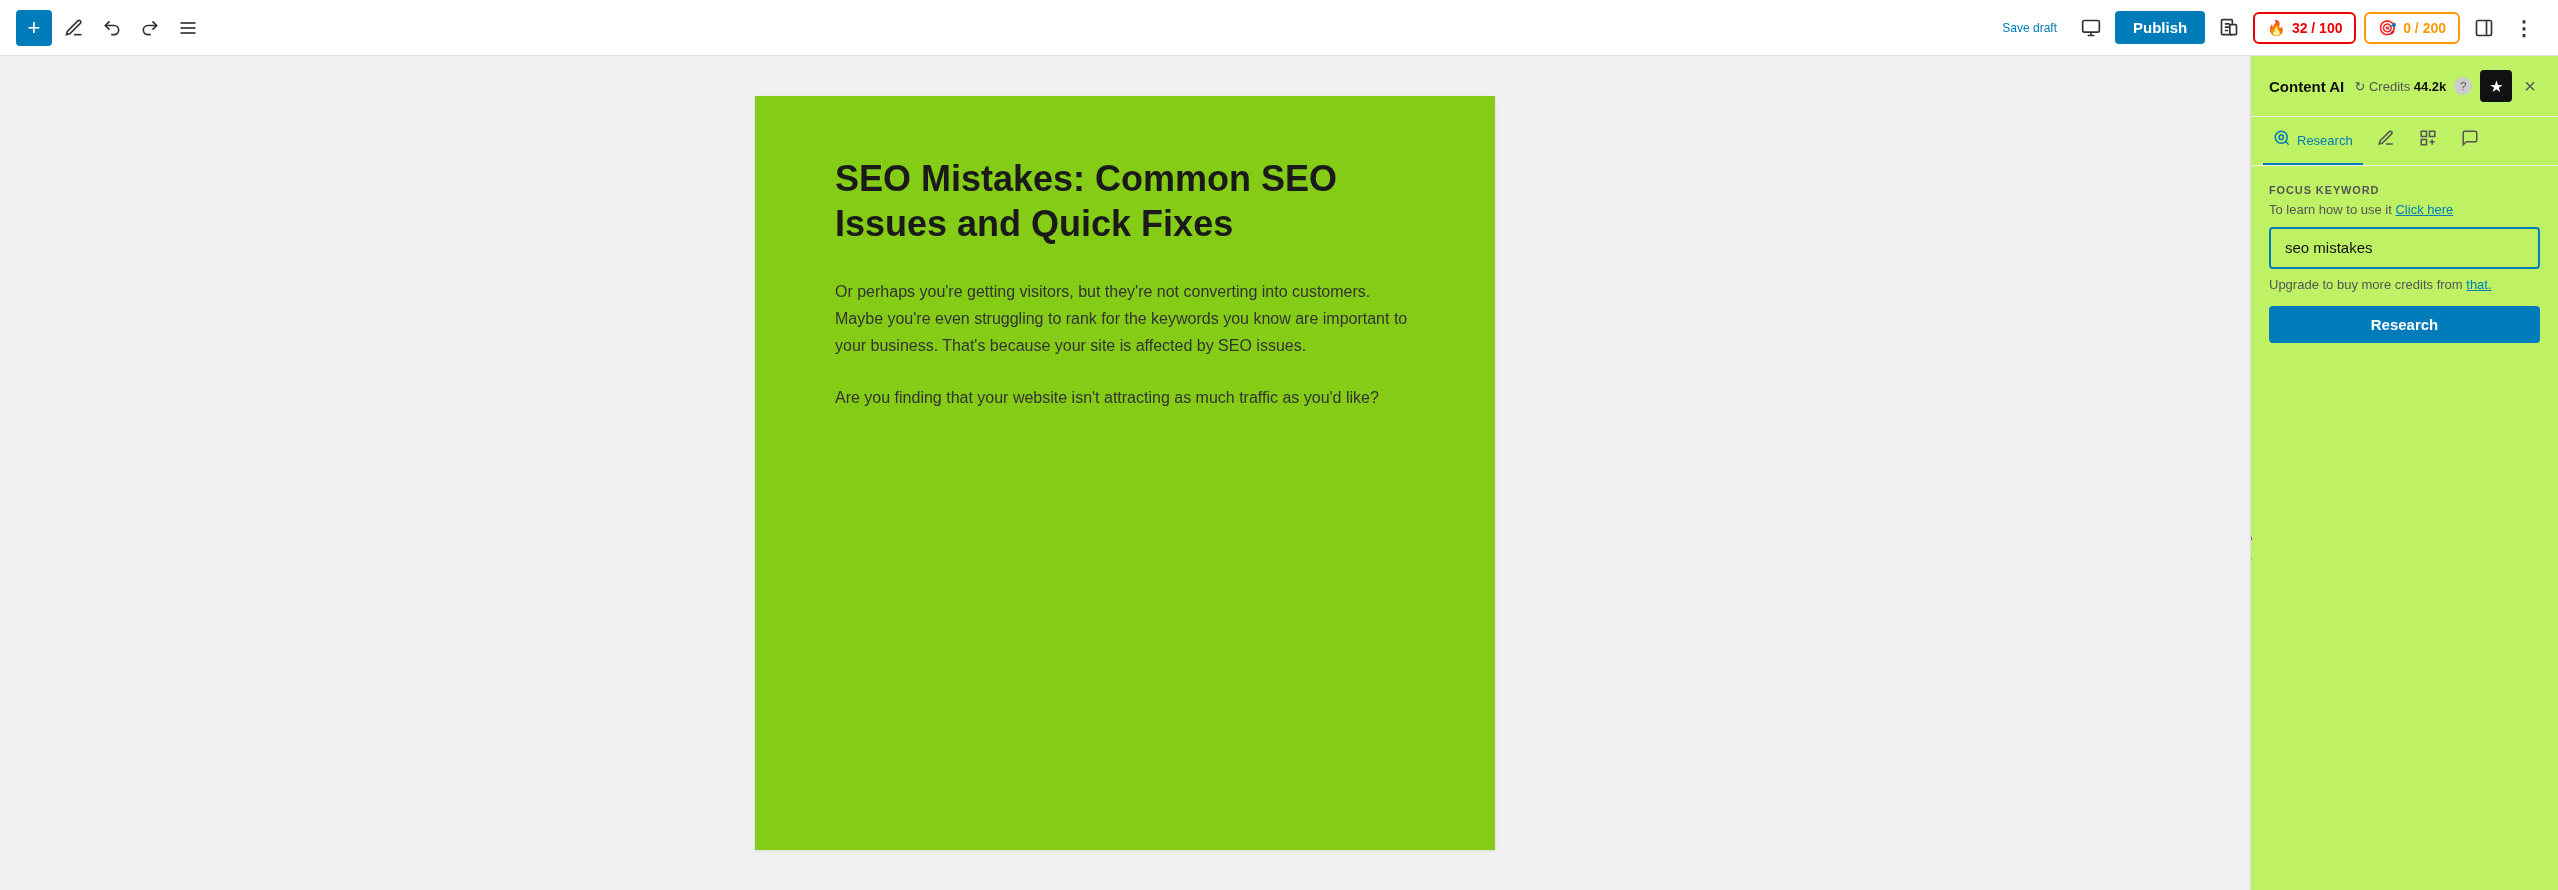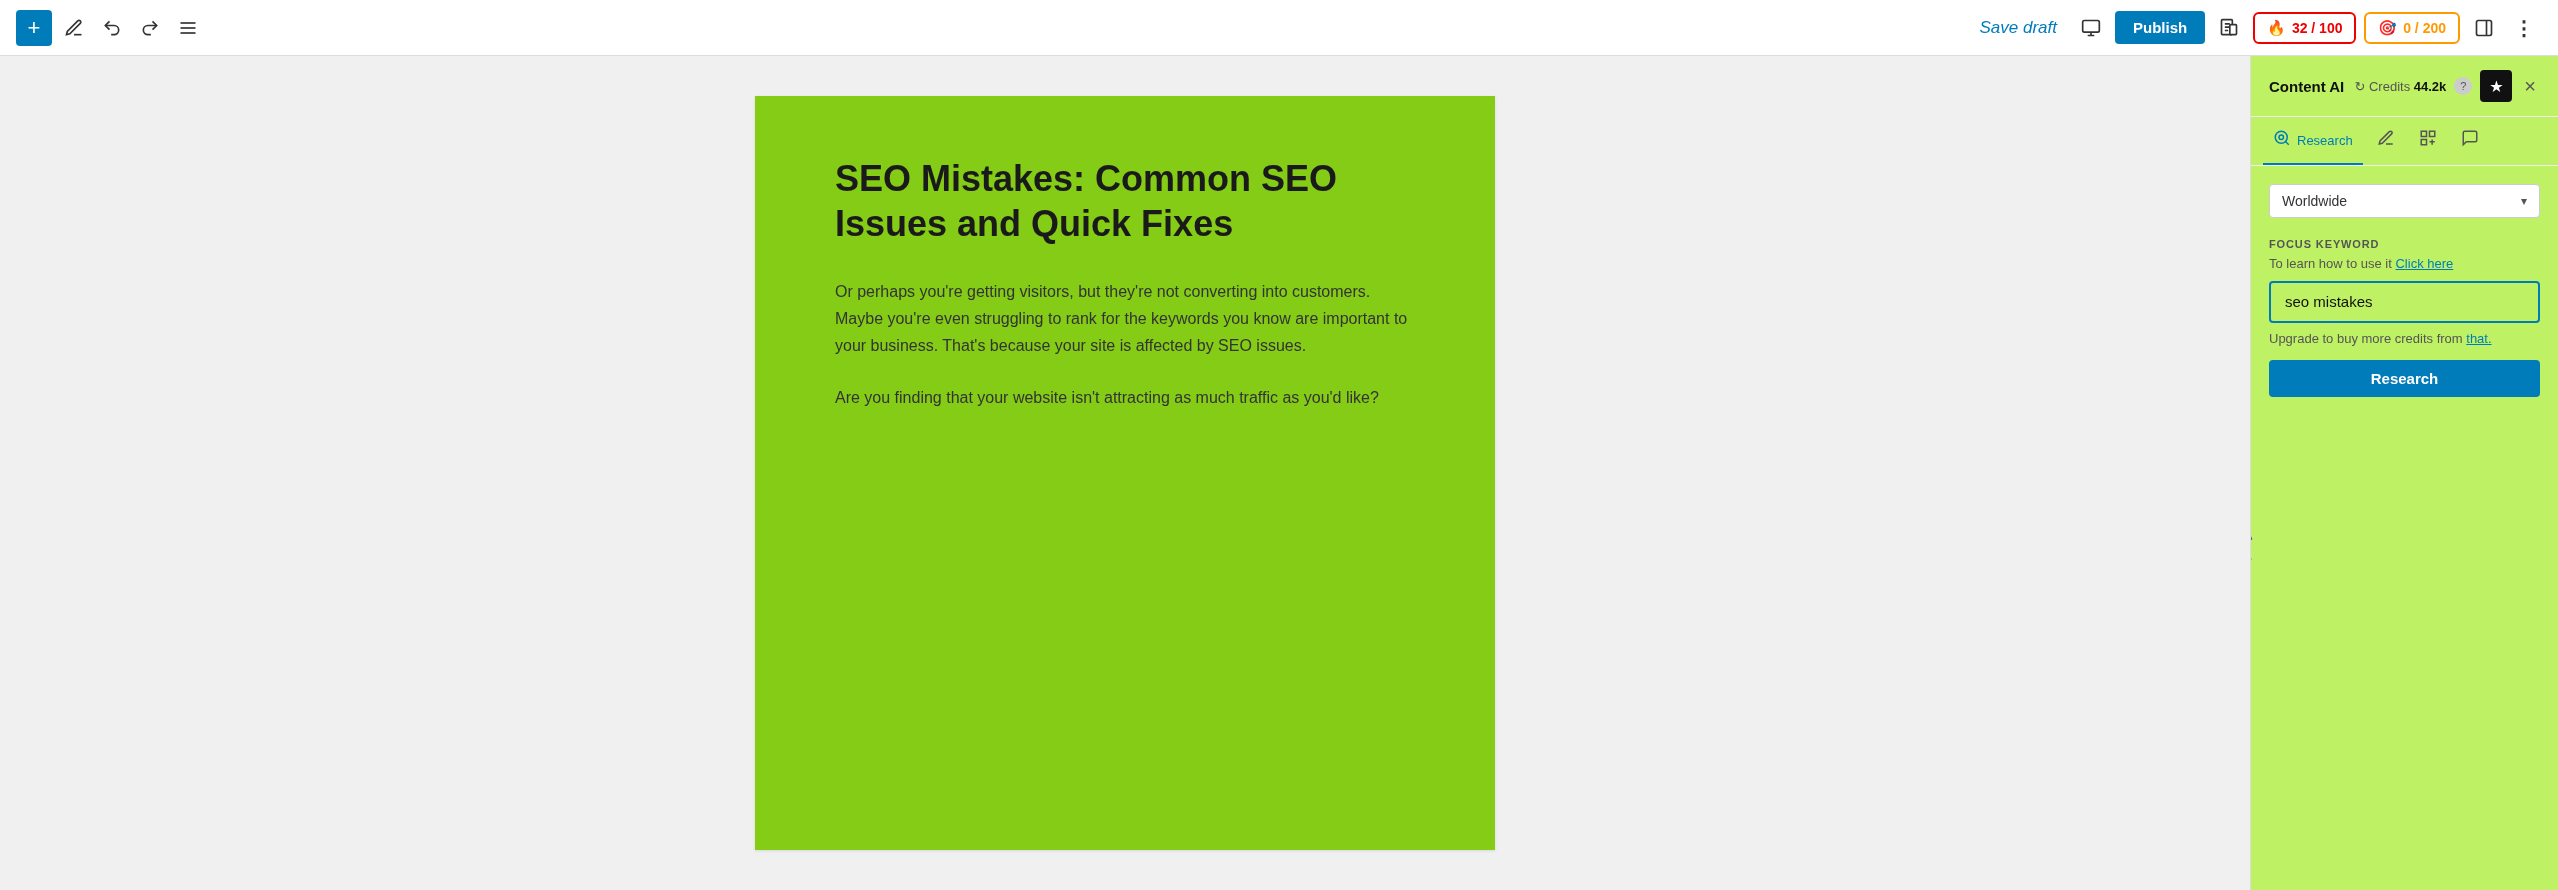--- a/index.html
+++ b/index.html
@@ -21,21 +21,21 @@
     }
     .btn-icon {
       background: none; border: none; cursor: pointer; padding: 6px;
       color: #333; display: flex; align-items: center; justify-content: center;
       border-radius: 4px;
     }
     .btn-icon svg { width: 20px; height: 20px; }
 
     .btn-save-draft {
       background: none; border: none; cursor: pointer;
-      color: #007cba; font-size: 17px; font-weight: 500; padding: 6px 10px; font-style: italic;
+      color: #007cba; font-size: 12px; font-weight: 500; padding: 6px 10px;
     }
     .btn-publish {
       background: #007cba; color: #fff; border: none; border-radius: 4px;
       padding: 8px 18px; font-size: 15px; font-weight: 600; cursor: pointer;
     }
 
     .score-badge-red {
       display: flex; align-items: center; gap: 6px;
       border: 2px solid #e00; border-radius: 6px; padding: 5px 12px;
       font-size: 14px; font-weight: 600; color: #e00; cursor: pointer;
@@ -291,24 +291,20 @@
           <svg width="18" height="18" viewBox="0 0 24 24" fill="none" stroke="currentColor" stroke-width="2">
               <path d="M21 15a2 2 0 01-2 2H7l-4 4V5a2 2 0 012-2h14a2 2 0 012 2z"></path>
             </svg>
         </span>
       </div>
     </div>
 
     <div class="panel-body">
 
       
-      <div class="worldwide-dropdown">
-        <span class="worldwide-text">Worldwide</span>
-        <span class="chevron-down">▾</span>
-      </div>
 
       
       <div class="section-label">FOCUS KEYWORD</div>
       <p class="section-desc">
         <span>To learn how to use it</span>
         <a class="section-link">Click here</a>
       </p>
 
       <div class="keyword-input-wrapper">
         <input type="text" class="keyword-input" value="seo mistakes" style="">

